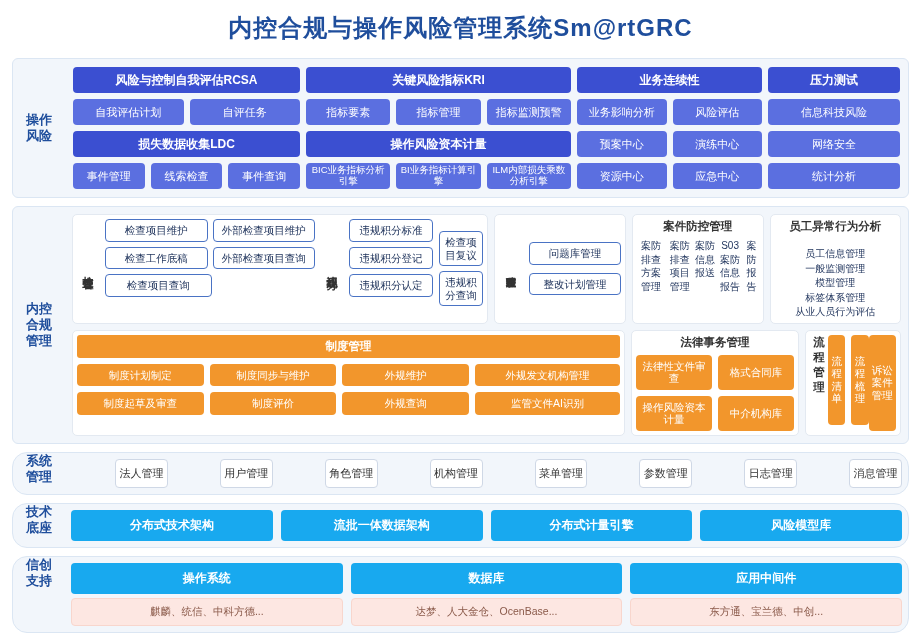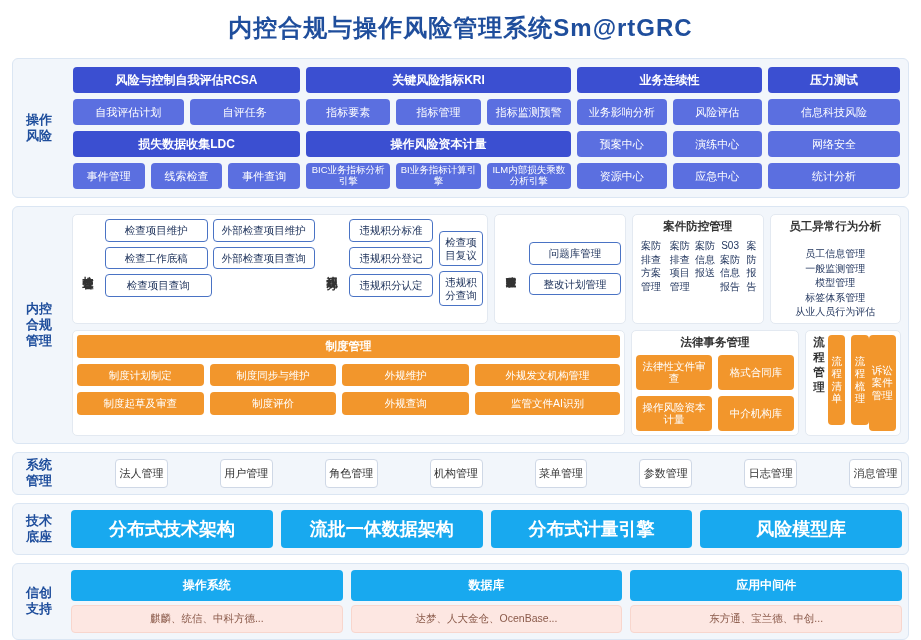--- a/index.html
+++ b/index.html
@@ -10,22 +10,22 @@
     font-size:11px;color:#222;
     overflow:hidden;
   }
   .page{position:relative;width:921px;height:640px;box-sizing:border-box;padding:0 12px;}
   .title{
     text-align:center;color:#1f4e9c;font-size:24px;font-weight:bold;
     letter-spacing:1px;padding:12px 0 14px 0;
   }
   
   .band{
-    display:flex;align-items:center;
-    background:#f2f6fb;border:1px solid #dbe6f3;border-radius:6px;
+    display:flex;align-items:flex-start;
+    background:#f2f6fb;border:1px solid #dbe6f3;border-radius:15px;
     margin-bottom:8px;
   }
   .band-label{
     flex:0 0 52px;display:flex;align-items:center;justify-content:center;
     color:#1f4e9c;font-weight:bold;font-size:13px;text-align:center;line-height:1.25;
   }
   .band-body{flex:1;padding:6px;}
   
   .sec-top{background:#f2f6fb;border:1px solid #dbe6f3;border-radius:6px;display:flex;margin-bottom:8px;}
   .grid-top{flex:1;padding:8px;display:flex;gap:6px;}
@@ -70,21 +70,21 @@
     padding:5px 3px;box-sizing:border-box;line-height:1.2;
   }
   .mid-top{display:flex;gap:6px;margin-bottom:6px;}
   .mid-bot{display:flex;gap:6px;}
   
   .gray-cell{
     background:#fff;border:1px solid #cfd8e6;border-radius:4px;color:#333;
     font-size:11px;text-align:center;padding:6px 2px;flex:1;margin-left:44px;
   }
   .cyan-cell{
-    background:#18a9ef;color:#fff;border-radius:4px;font-size:18px;font-weight:bold;
+    background:#18a9ef;color:#fff;border-radius:4px;font-size:12px;font-weight:bold;
     text-align:center;padding:7px 2px;flex:1;
   }
   .stack{display:flex;flex-direction:column;gap:4px;flex:1;}
   .cyan-top{background:#18a9ef;color:#fff;border-radius:4px;font-size:12px;font-weight:bold;text-align:center;padding:7px 2px;}
   .pink-bot{background:#fde7e2;color:#8a5a4a;border-radius:4px;font-size:10.5px;text-align:center;padding:6px 14px;border:1px solid #f8d6cd;}
   .row-flex{display:flex;gap:8px;}
 </style>
 </head>
 <body>
 

